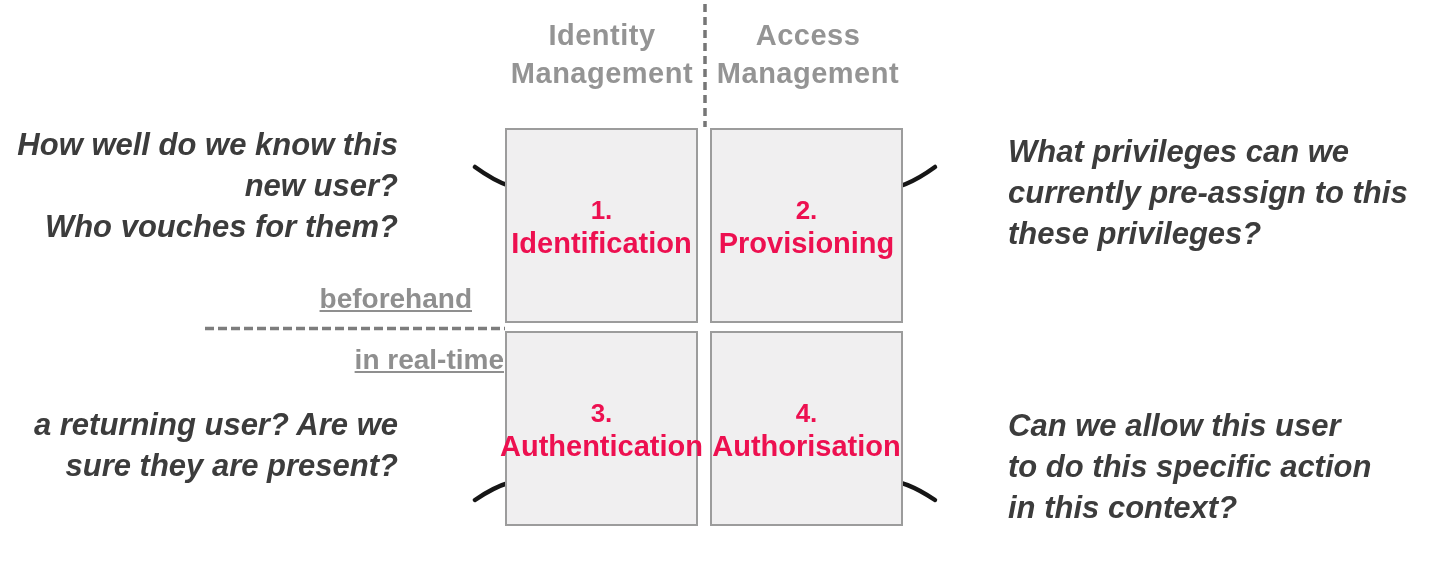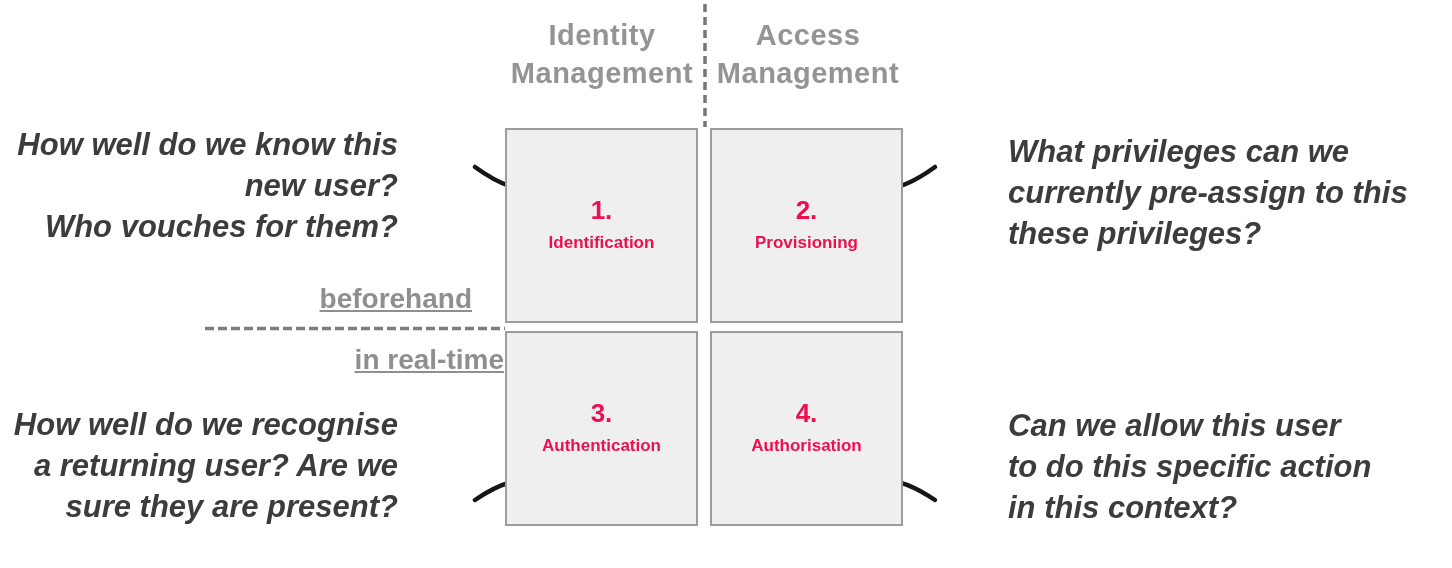--- a/index.html
+++ b/index.html
@@ -23,21 +23,21 @@
   .col-heading.access{left:678px;}
 
   
   .q-box{
     position:absolute;width:189px;height:191px;
     background:#f0eff0;border:2.5px solid #9c9c9c;
     display:flex;flex-direction:column;align-items:center;justify-content:center;
     text-align:center;
   }
   .q-box .q-number{font-size:26px;font-weight:bold;color:#ed1050;line-height:34px;}
-  .q-box .q-label{font-size:17px;font-weight:bold;color:#ed1050;line-height:32px;text-align:right;}
+  .q-box .q-label{font-size:29px;font-weight:bold;color:#ed1050;line-height:32px;text-align:right;}
   .q1{left:505px;top:128px;}
   .q2{left:710px;top:128px;}
   .q3{left:505px;top:331px;}
   .q4{left:710px;top:331px;}
 
   
   .row-label{
     position:absolute;
     font-size:28px;font-weight:bold;color:#8f8f8f;
     white-space:nowrap;
@@ -127,21 +127,20 @@
     <div>Who vouches for them?</div>
   </div>
 
   <div class="annotation left-aligned ann-top-right">
     <div>What privileges can we</div>
     <div>currently pre-assign to this</div>
     <div>these privileges?</div>
   </div>
 
   <div class="annotation right-aligned ann-bottom-left">
-    <div>How well do we recognise</div>
     <div>a returning user? Are we</div>
     <div>sure they are present?</div>
   </div>
 
   <div class="annotation left-aligned ann-bottom-right">
     <div>Can we allow this user</div>
     <div>to do this specific action</div>
     <div>in this context?</div>
   </div>
 

